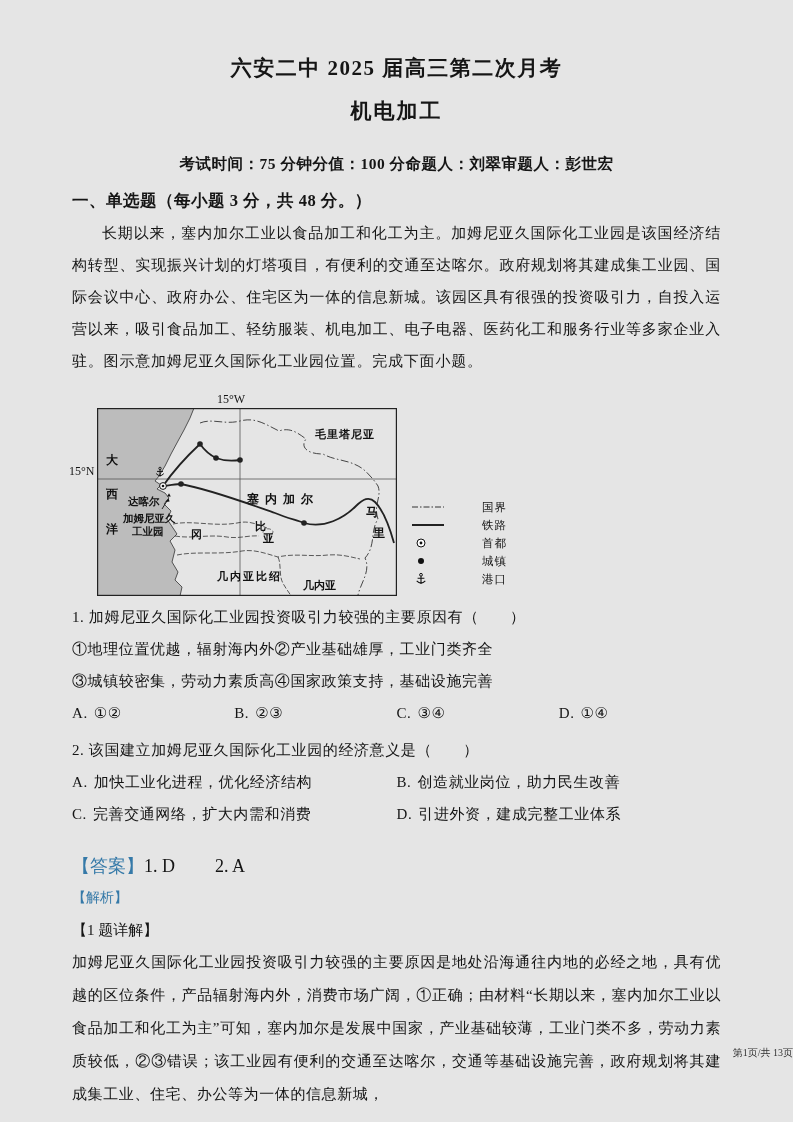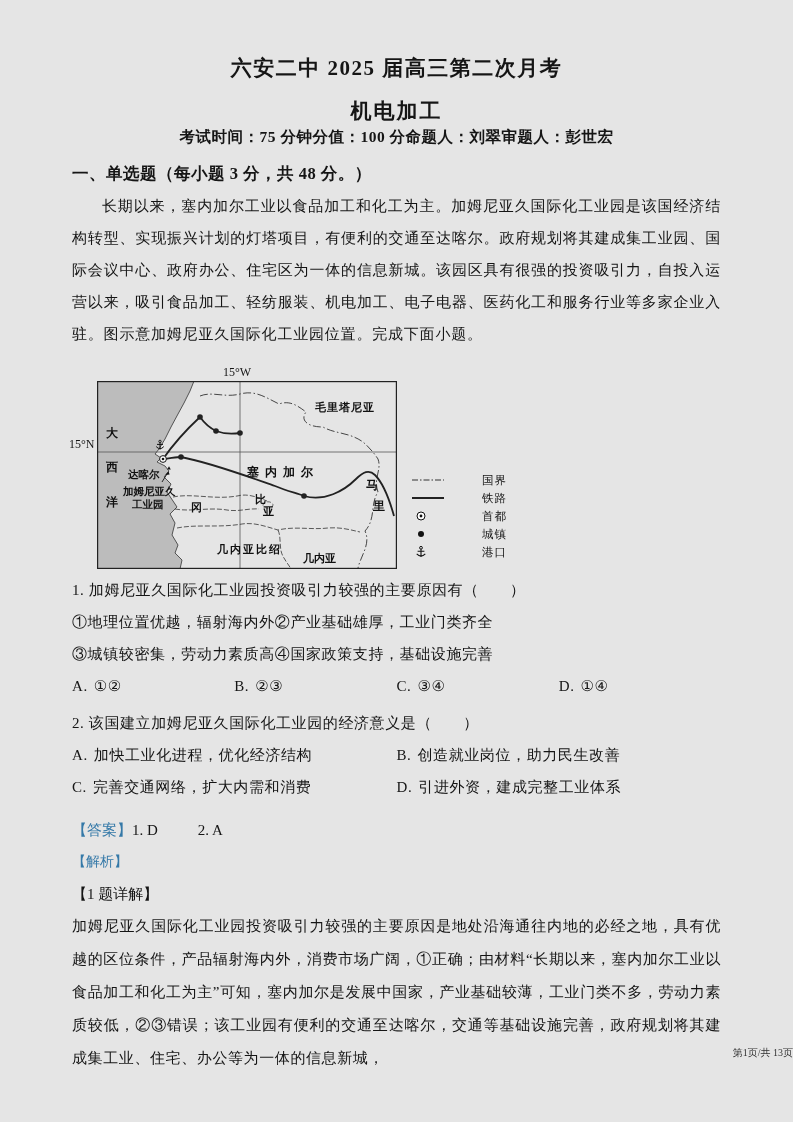--- a/index.html
+++ b/index.html
@@ -3,44 +3,44 @@
 <meta charset="utf-8">
 <style>
   html,body { margin:0; padding:0; background:#ffffff; }
   .page {
     position:relative; width:793px; height:1122px; background:#e5e5e5;
     font-family:"Liberation Serif","DejaVu Serif",serif; color:#151515; overflow:hidden;
   }
   .content { padding:54px 72px 0 72px; }
   .doc-title { margin:0; text-align:center; font-size:21px; font-weight:bold; letter-spacing:1.5px; }
   .doc-subtitle { margin:15px 0 0 0; text-align:center; font-size:21px; font-weight:bold; letter-spacing:2px; }
-  .doc-meta { margin-top:2px; text-align:center; font-size:15.5px; font-weight:bold; letter-spacing:0.5px; }
+  .doc-meta { margin-top:29px; text-align:center; font-size:15.5px; font-weight:bold; letter-spacing:0.5px; }
   .sec-heading { margin-top:15px; font-size:16.5px; font-weight:bold; letter-spacing:0.5px; }
   .material { margin-top:5px; font-size:15px; line-height:32px; text-align:justify; text-indent:2em; letter-spacing:0.8px; }
 
   
   .figure { display:flex; align-items:flex-start; margin:6px 0 0 25px; }
   .map-area { position:relative; padding-top:16px; }
-  .lon-label { position:absolute; top:0; left:126px; font-size:12px; }
+  .lon-label { position:absolute; top:0; left:120px; font-size:12px; }
   .lat-label { position:absolute; top:72px; left:-28px; font-size:12px; }
   .map-svg { display:block; }
   .legend { margin:106px 0 0 14px; }
   .legend-row { display:flex; align-items:center; height:18px;gap:35px; }
   .legend-sym { width:36px; display:flex; align-items:center; }
   .legend-label { font-size:11.5px; letter-spacing:1px; }
 
   
   .q-block { font-size:15px; line-height:32px; letter-spacing:0.6px; }
   .q-stem { margin-top:5px; }
   .opt-row { display:flex; }
   .opt-c4 { width:25%; }
   .opt-c2 { width:50%; }
   .opt-label { margin-right:6px; }
 
-  .answer-line { font-size:15px; line-height:32px; margin-top:11px; }
+  .answer-line { font-size:18px; line-height:32px; margin-top:20px; }
   .tag { color:#3579a8; }
   .ans-item { margin-right:40px; }
   .analysis-line { font-size:14px; line-height:32px; }
   .detail-heading { font-size:15px; line-height:32px; }
   .detail-text { font-size:15px; line-height:33px; text-align:justify; letter-spacing:0.6px; }
 
   .footer { position:absolute; top:1046px; left:0; width:100%; text-align:right; font-size:10px; color:#333; }
 
   svg text { font-family:"Liberation Serif","DejaVu Serif",serif; fill:#111; }
 </style>

